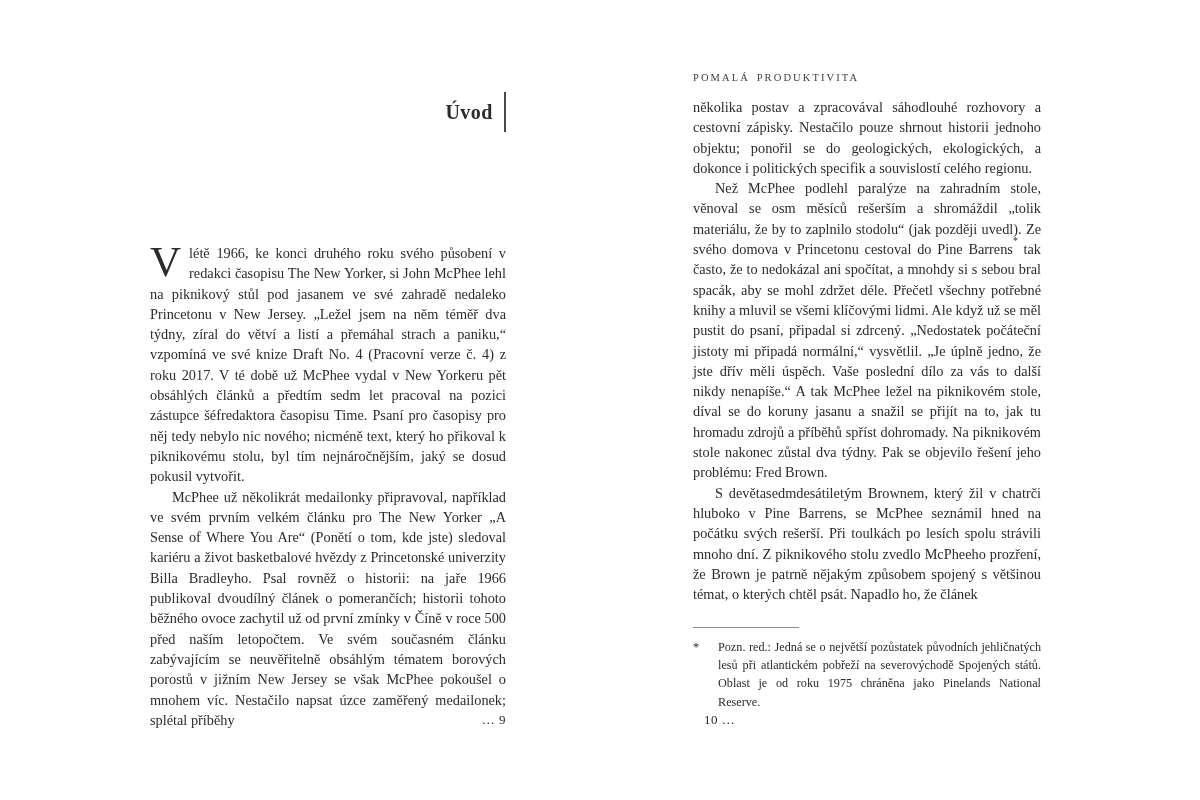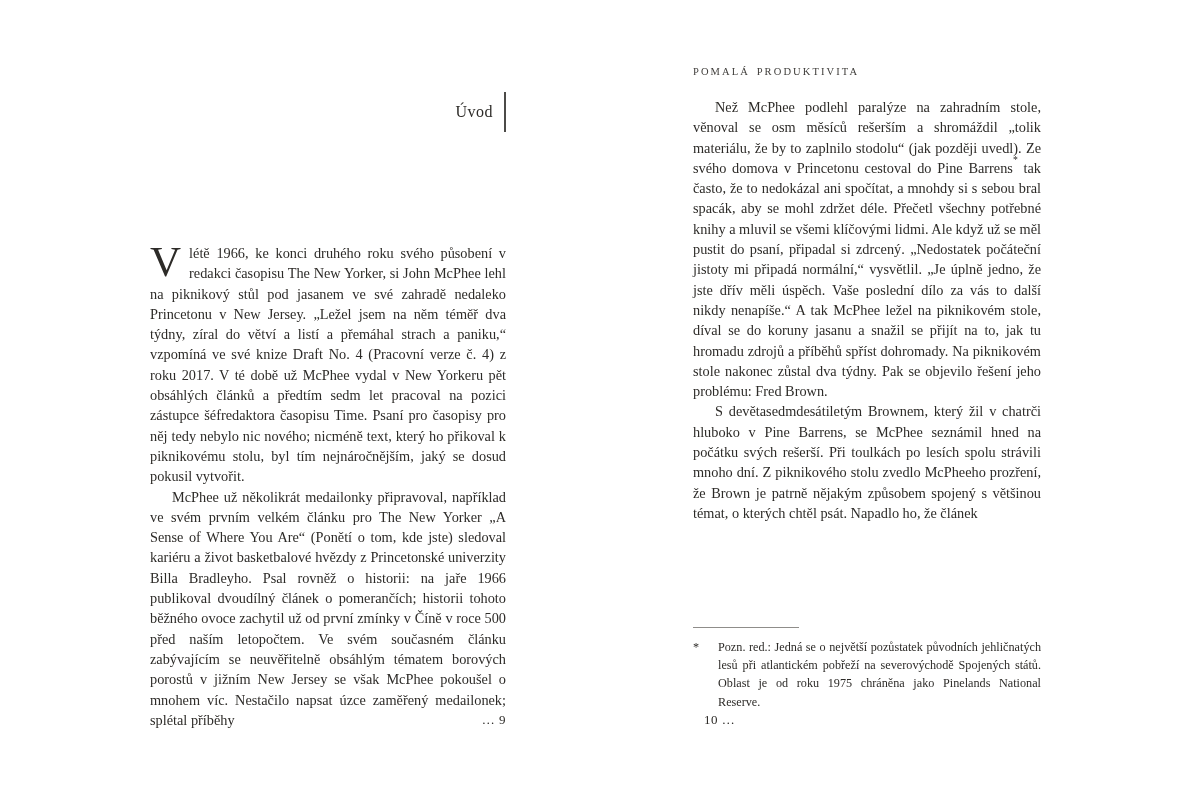--- a/index.html
+++ b/index.html
@@ -14,31 +14,31 @@
   .page { position: absolute; top: 0; height: 800px; }
   .page-left  { left: 150px; width: 356px; }
   .page-right { left: 693px; width: 348px; }
 
   
   .chapter-title-row {
     position: absolute; top: 92px; right: 0;
     display: flex; align-items: center; justify-content: flex-end;
   }
   .chapter-title {
-    font-size: 16px; font-weight: 400; letter-spacing: 0.5px;
+    font-size: 20px; font-weight: 700; letter-spacing: 0.5px;
     color: var(--ink, #2d2b28);
   }
   .title-bar {
     display: inline-block; width: 2px; height: 40px;
     background: var(--ink, #2d2b28); margin-left: 11px; opacity: 0.85;
   }
 
   
   .running-header {
-    position: absolute; top: 66px; left: 0;
+    position: absolute; top: 72px; left: 0;
     font-size: 10.5px; letter-spacing: 2.1px; word-spacing: 2px;
     color: var(--header-ink, #3f3d3a);
   }
 
   
   .body-text {
     position: absolute; left: 0; right: 0;
     font-size: 14.3px; line-height: 20.3px;
     text-align: justify;
     hyphens: auto; -webkit-hyphens: auto;
@@ -92,20 +92,21 @@
   <div class="body-text">
       <p class=""><span class="drop-cap">V</span><span>létě 1966, ke konci druhého roku svého působení v redakci časopisu </span><span class="it">The New Yorker</span><span>, si John McPhee lehl na piknikový stůl pod jasanem ve své zahradě nedaleko Princetonu v New Jersey. „Ležel jsem na něm téměř dva týdny, zíral do větví a listí a přemáhal strach a paniku,“ vzpomíná ve své knize </span><span class="it">Draft No. 4 (Pracovní verze č. 4)</span><span> z roku 2017. V té době už McPhee vydal v </span><span class="it">New Yorkeru</span><span> pět obsáhlých článků a předtím sedm let pracoval na pozici zástupce šéfredaktora časopisu </span><span class="it">Time</span><span>. Psaní pro časopisy pro něj tedy nebylo nic nového; nicméně text, který ho přikoval k piknikovému stolu, byl tím nejnáročnějším, jaký se dosud pokusil vytvořit.</span></p>
       <p class="indent"><span>McPhee už několikrát medailonky připravoval, například ve svém prvním velkém článku pro </span><span class="it">The New Yorker</span><span> „A Sense of Where You Are“ (Ponětí o tom, kde jste) sledoval kariéru a život basketbalové hvězdy z Princetonské univerzity Billa Bradleyho. Psal rovněž o historii: na jaře 1966 publikoval dvoudílný článek o pomerančích; historii tohoto běžného ovoce zachytil už od první zmínky v Číně v roce 500 před naším letopočtem. Ve svém současném článku zabývajícím se neuvěřitelně obsáhlým tématem borových porostů v jižním New Jersey se však McPhee pokoušel o mnohem víc. Nestačilo napsat úzce zaměřený medailonek; splétal příběhy</span></p>
     </div>
   <div class="page-number page-number-left">… 9</div>
 </section>
 
 <section class="page page-right">
   <div class="running-header">POMALÁ PRODUKTIVITA</div>
   <div class="body-text">
+      <p class=""><span>několika postav a zpracovával sáhodlouhé rozhovory a cestovní zápisky. Nestačilo pouze shrnout historii jednoho objektu; ponořil se do geologických, ekologických, a dokonce i politických specifik a souvislostí celého regionu.</span></p>
       <p class="indent"><span>Než McPhee podlehl paralýze na zahradním stole, věnoval se osm měsíců rešerším a shromáždil „tolik materiálu, že by to zaplnilo stodolu“ (jak později uvedl). Ze svého domova v Princetonu cestoval do Pine Barrens</span><sup>*</sup><span> tak často, že to nedokázal ani spočítat, a mnohdy si s sebou bral spacák, aby se mohl zdržet déle. Přečetl všechny potřebné knihy a mluvil se všemi klíčovými lidmi. Ale když už se měl pustit do psaní, připadal si zdrcený. „Nedostatek počáteční jistoty mi připadá normální,“ vysvětlil. „Je úplně jedno, že jste dřív měli úspěch. Vaše poslední dílo za vás to další nikdy nenapíše.“ A tak McPhee ležel na piknikovém stole, díval se do koruny jasanu a snažil se přijít na to, jak tu hromadu zdrojů a příběhů spříst dohromady. Na piknikovém stole nakonec zůstal dva týdny. Pak se objevilo řešení jeho problému: Fred Brown.</span></p>
       <p class="indent"><span>S devětasedmdesátiletým Brownem, který žil v chatrči hluboko v Pine Barrens, se McPhee seznámil hned na počátku svých rešerší. Při toulkách po lesích spolu strávili mnoho dní. Z piknikového stolu zvedlo McPheeho prozření, že Brown je patrně nějakým způsobem spojený s většinou témat, o kterých chtěl psát. Napadlo ho, že článek</span></p>
     </div>
   <div class="footnote">
     <div class="footnote-rule"></div>
     <div class="footnote-row">
       <span class="footnote-marker">*</span>
       <span class="footnote-text">Pozn. red.: Jedná se o největší pozůstatek původních jehličnatých lesů při atlantickém pobřeží na severovýchodě Spojených států. Oblast je od roku 1975 chráněna jako Pinelands National Reserve.</span>
     </div>
   </div>

